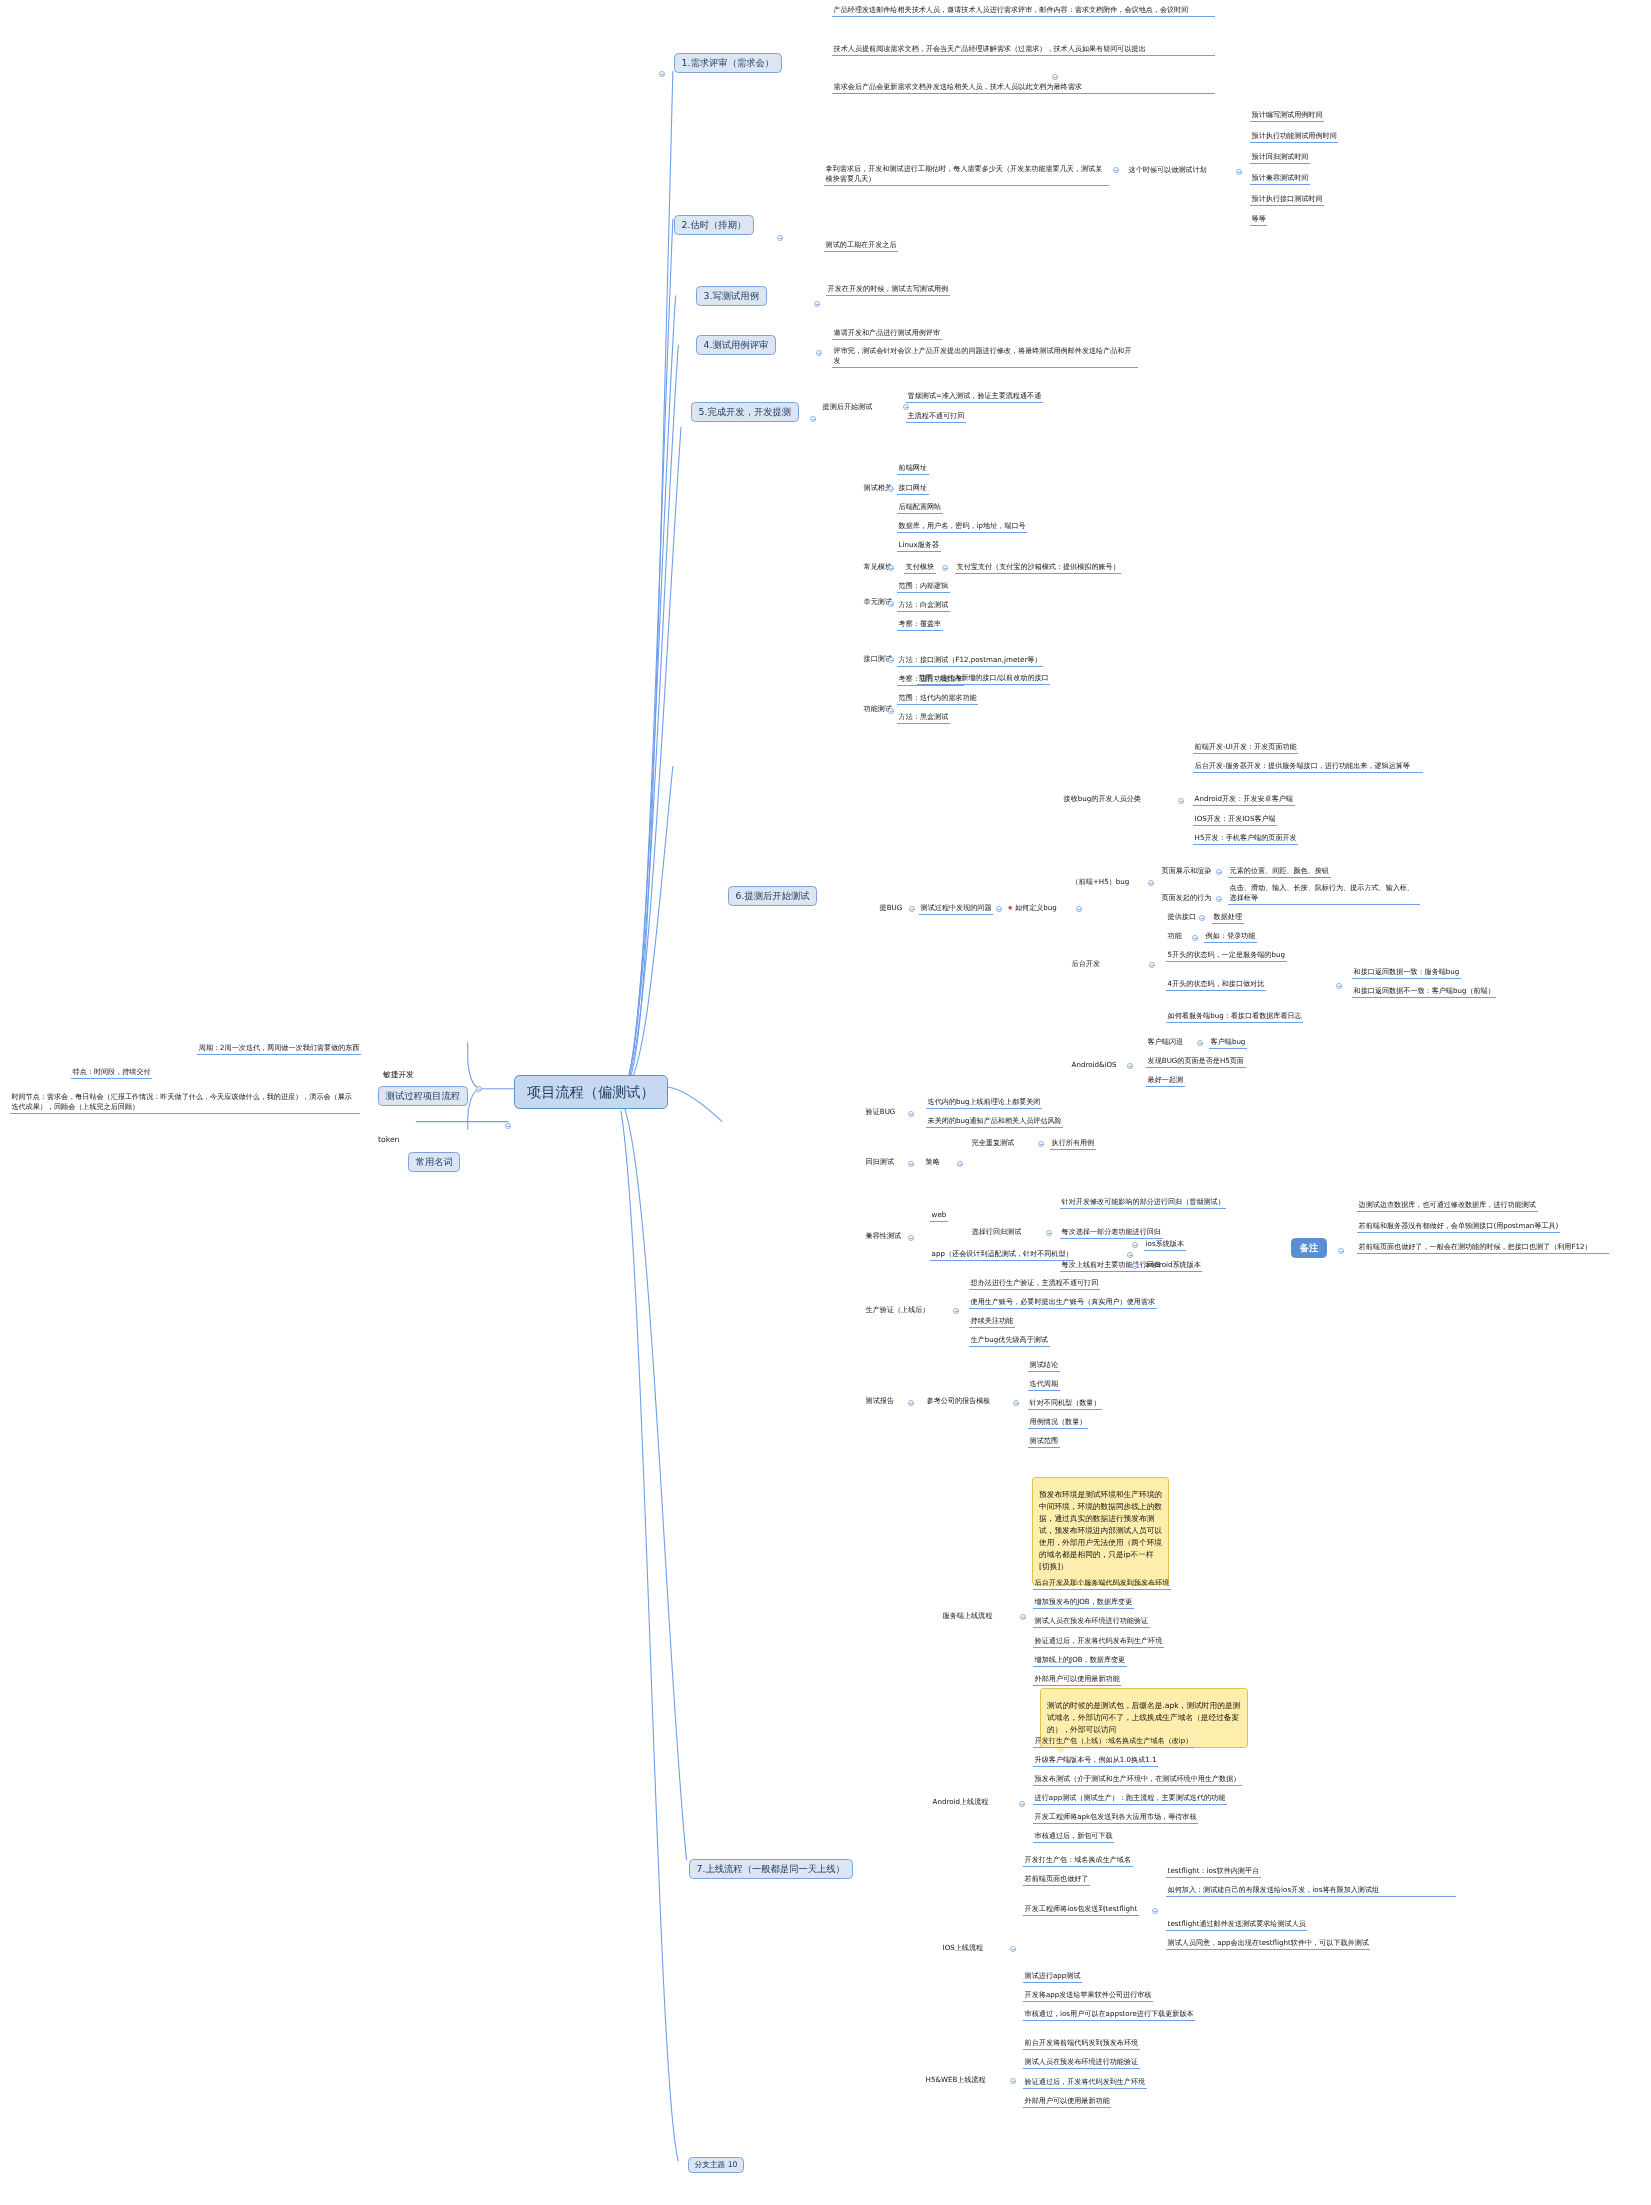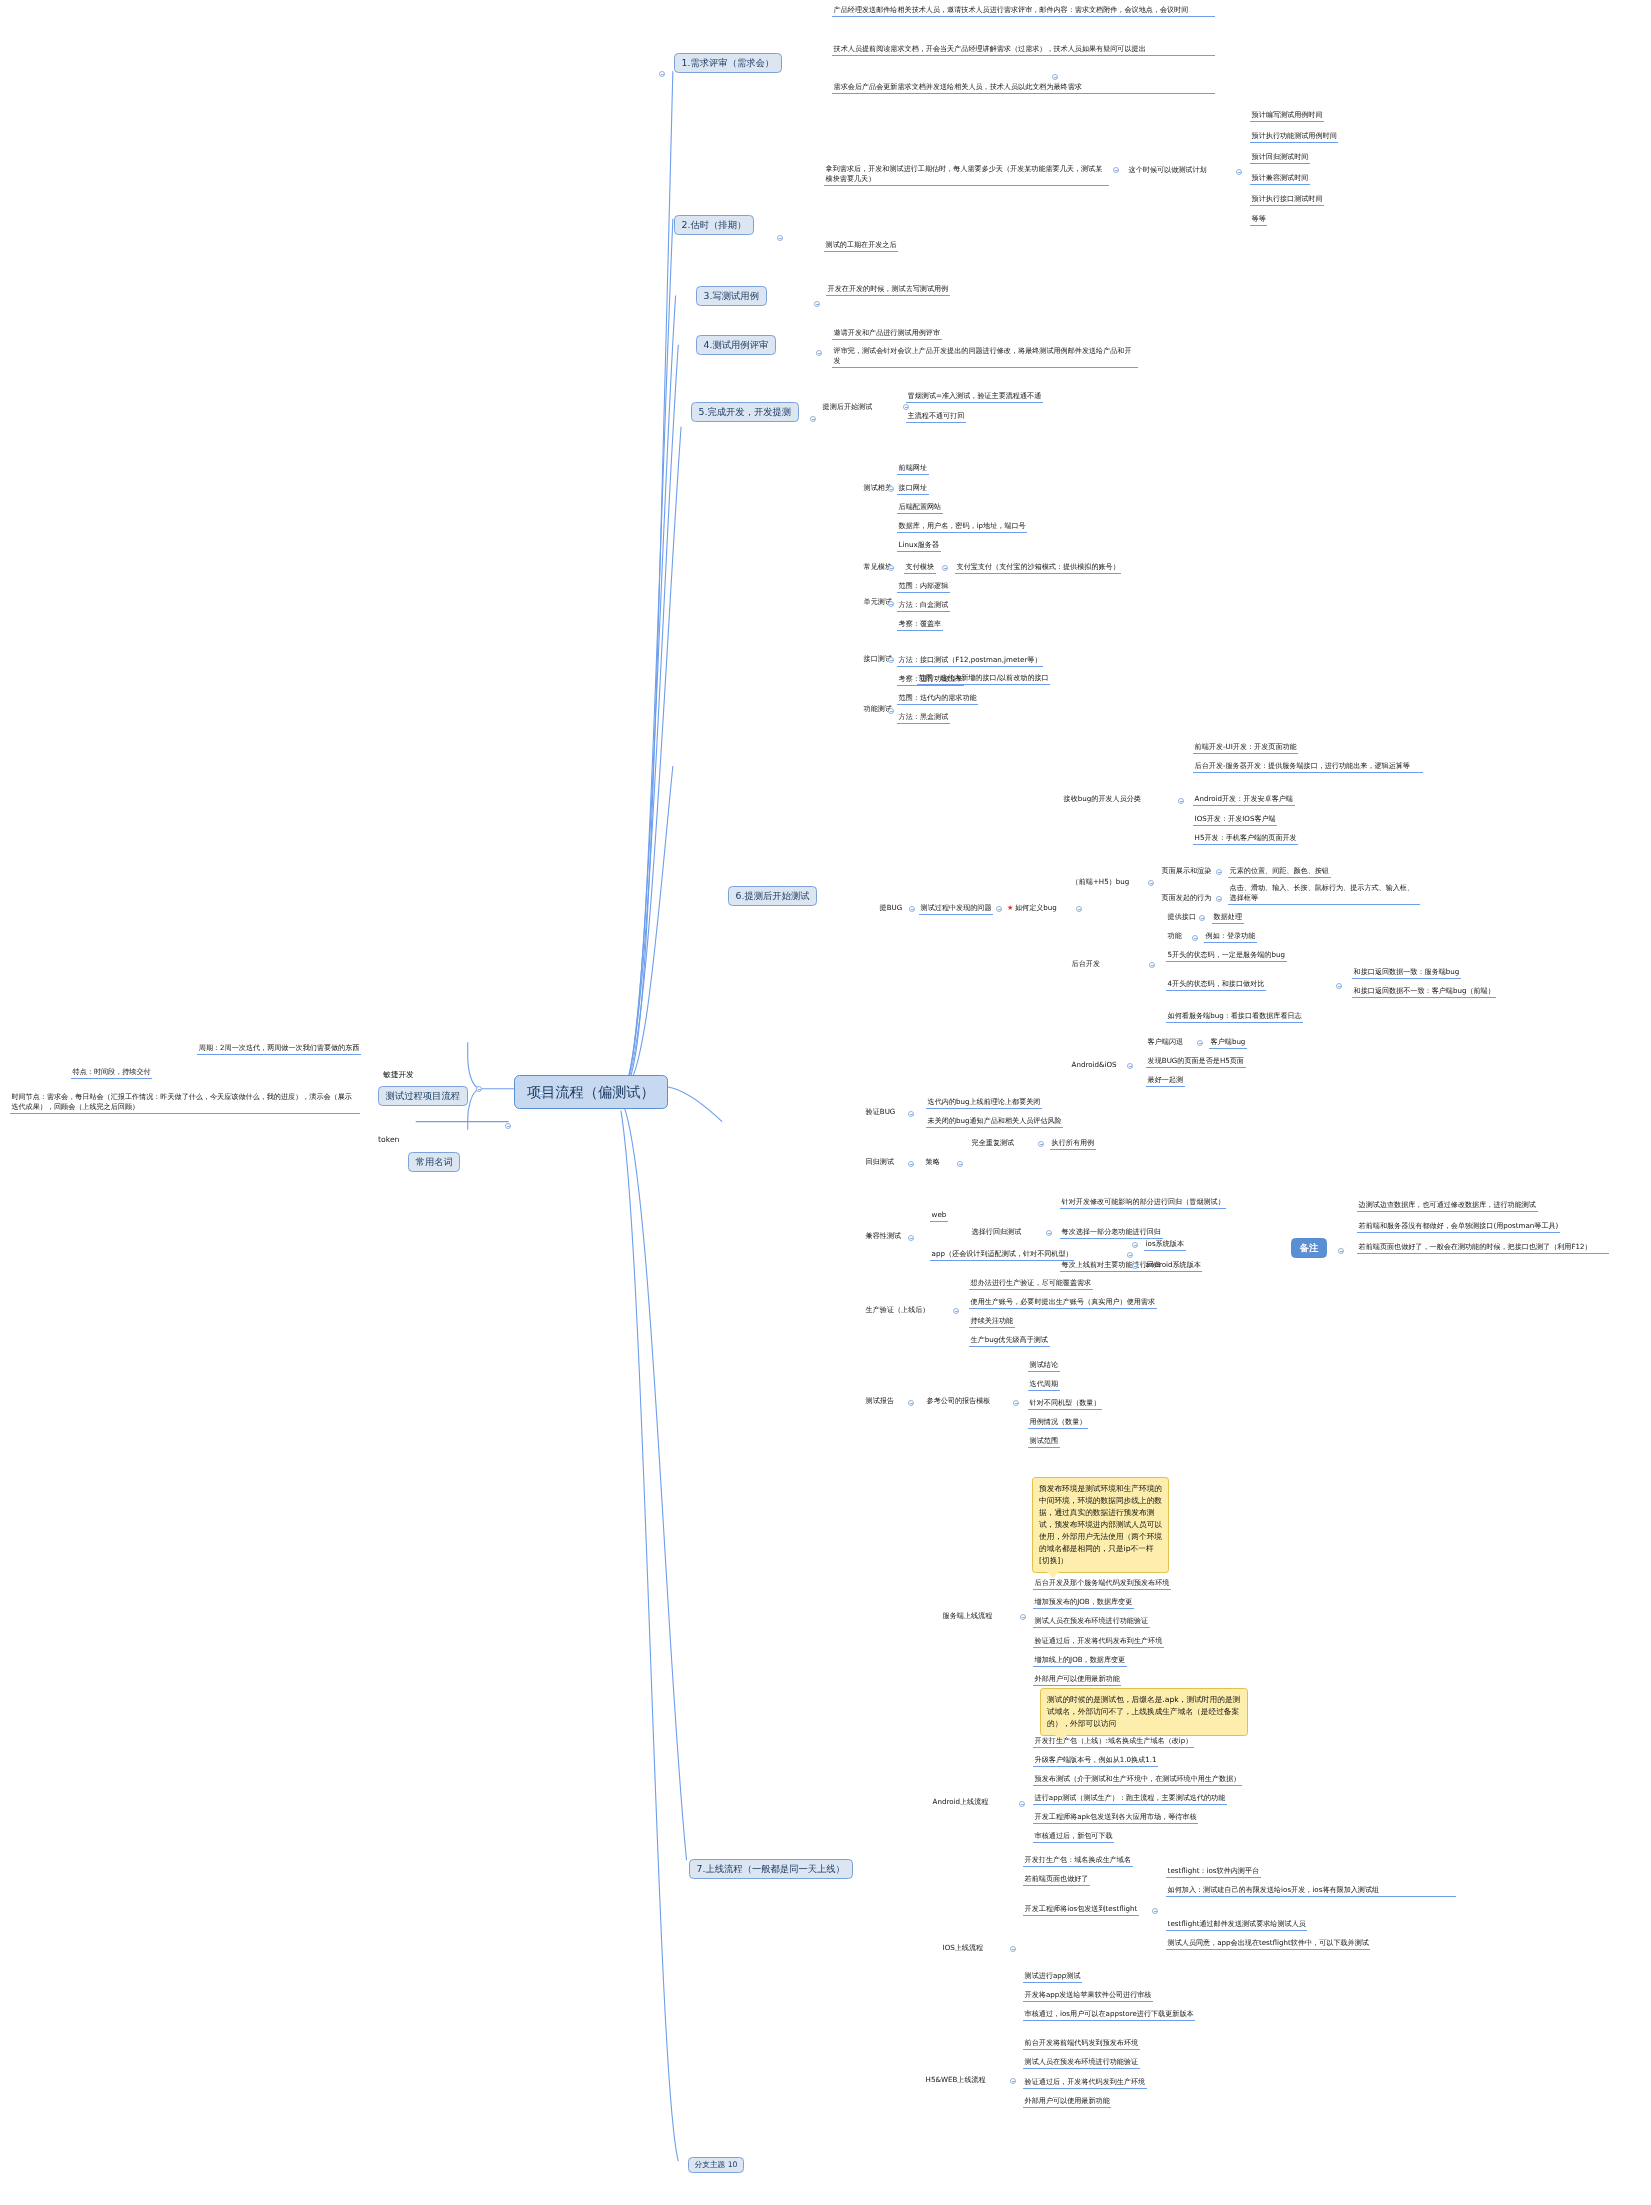--- a/index.html
+++ b/index.html
@@ -36,21 +36,21 @@
   
   .leaf {
     font-size:7.1px; line-height:1.45; color:#111;
     border-bottom:1.6px solid #6d9eeb; padding:0.5px 1.6px 1.1px 1.6px;
     display:inline-block; white-space:pre-wrap;
   }
   .leaf.nb { border-bottom:none; }
   
   .note {
     background:#fdeeae; border:0.5px solid #e3c04a; border-radius:3.3px;
-    padding:5px 6px; font-size:7.7px; line-height:1.55; color:#111;
+    padding:11px 6px; font-size:7.7px; line-height:1.55; color:#111;
     width:137px; position:absolute;
   }
   .note:after{
     content:""; position:absolute; left:14.2px; bottom:-6px;
     border-left:6px solid transparent; border-right:6px solid transparent;
     border-top:6px solid #fdeeae;
   }
   .star { color:#e03030; font-size:7.1px; }
   
   .tog {
@@ -251,21 +251,21 @@
 <div class="node" style="left:1060px; top:1226px;"><span class="leaf">每次选择一部分老功能进行回归</span></div>
 <div class="node" style="left:1060px; top:1259px;"><span class="leaf">每次上线前对主要功能进行回归</span></div>
 
 <div class="node" style="left:864px; top:1230px;"><span class="leaf nb">兼容性测试</span></div>
 <div class="node" style="left:930px; top:1209px;"><span class="leaf">web</span></div>
 <div class="node" style="left:930px; top:1248px;"><span class="leaf">app（还会设计到适配测试，针对不同机型）</span></div>
 <div class="node" style="left:1144px; top:1238px;"><span class="leaf">ios系统版本</span></div>
 <div class="node" style="left:1144px; top:1259px;"><span class="leaf">android系统版本</span></div>
 
 <div class="node" style="left:864px; top:1304px;"><span class="leaf nb">生产验证（上线后）</span></div>
-<div class="node" style="left:969px; top:1277px;"><span class="leaf">想办法进行生产验证，尽可能覆盖需求</span></div>
+<div class="node" style="left:969px; top:1277px;"><span class="leaf">想办法进行生产验证，主流程不通可打回</span></div>
 <div class="node" style="left:969px; top:1296px;"><span class="leaf">使用生产账号，必要时提出生产账号（真实用户）使用需求</span></div>
 <div class="node" style="left:969px; top:1315px;"><span class="leaf">持续关注功能</span></div>
 <div class="node" style="left:969px; top:1334px;"><span class="leaf">生产bug优先级高于测试</span></div>
 
 <div class="node" style="left:864px; top:1395px;"><span class="leaf nb">测试报告</span></div>
 <div class="node" style="left:925px; top:1395px;"><span class="leaf nb">参考公司的报告模板</span></div>
 <div class="node" style="left:1028px; top:1359px;"><span class="leaf">测试结论</span></div>
 <div class="node" style="left:1028px; top:1378px;"><span class="leaf">迭代周期</span></div>
 <div class="node" style="left:1028px; top:1397px;"><span class="leaf">针对不同机型（数量）</span></div>
 <div class="node" style="left:1028px; top:1416px;"><span class="leaf">用例情况（数量）</span></div>

